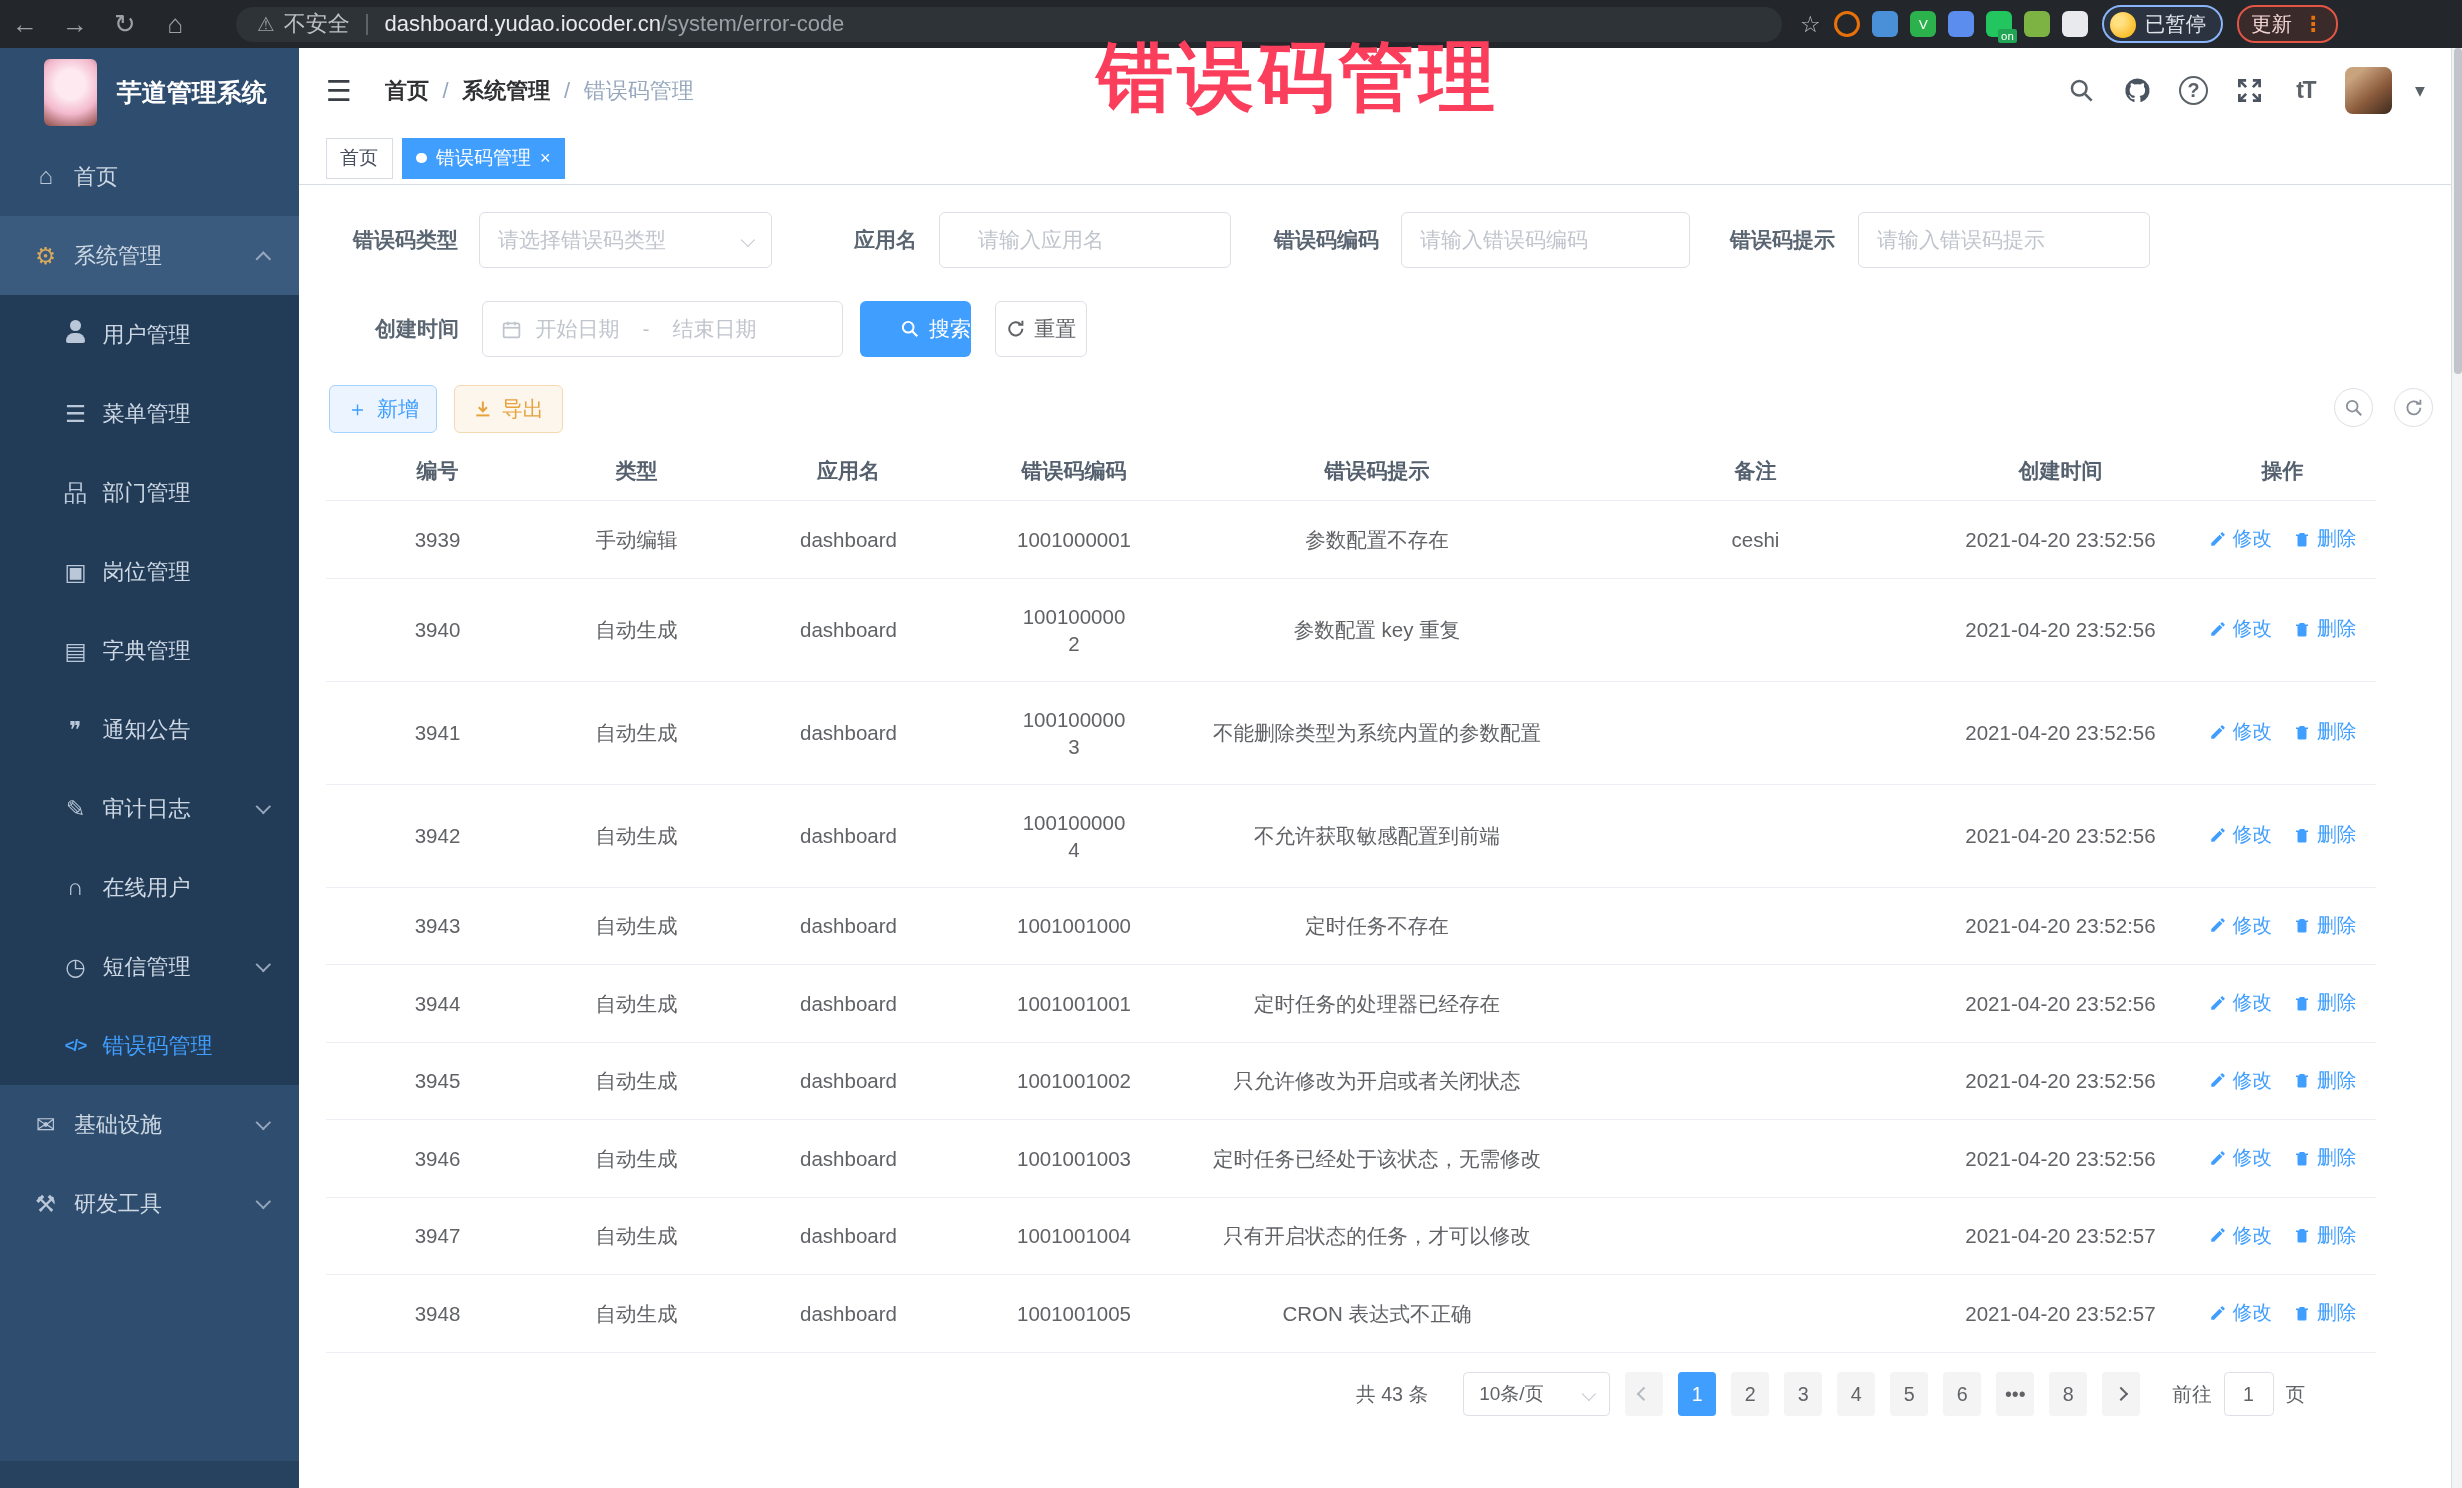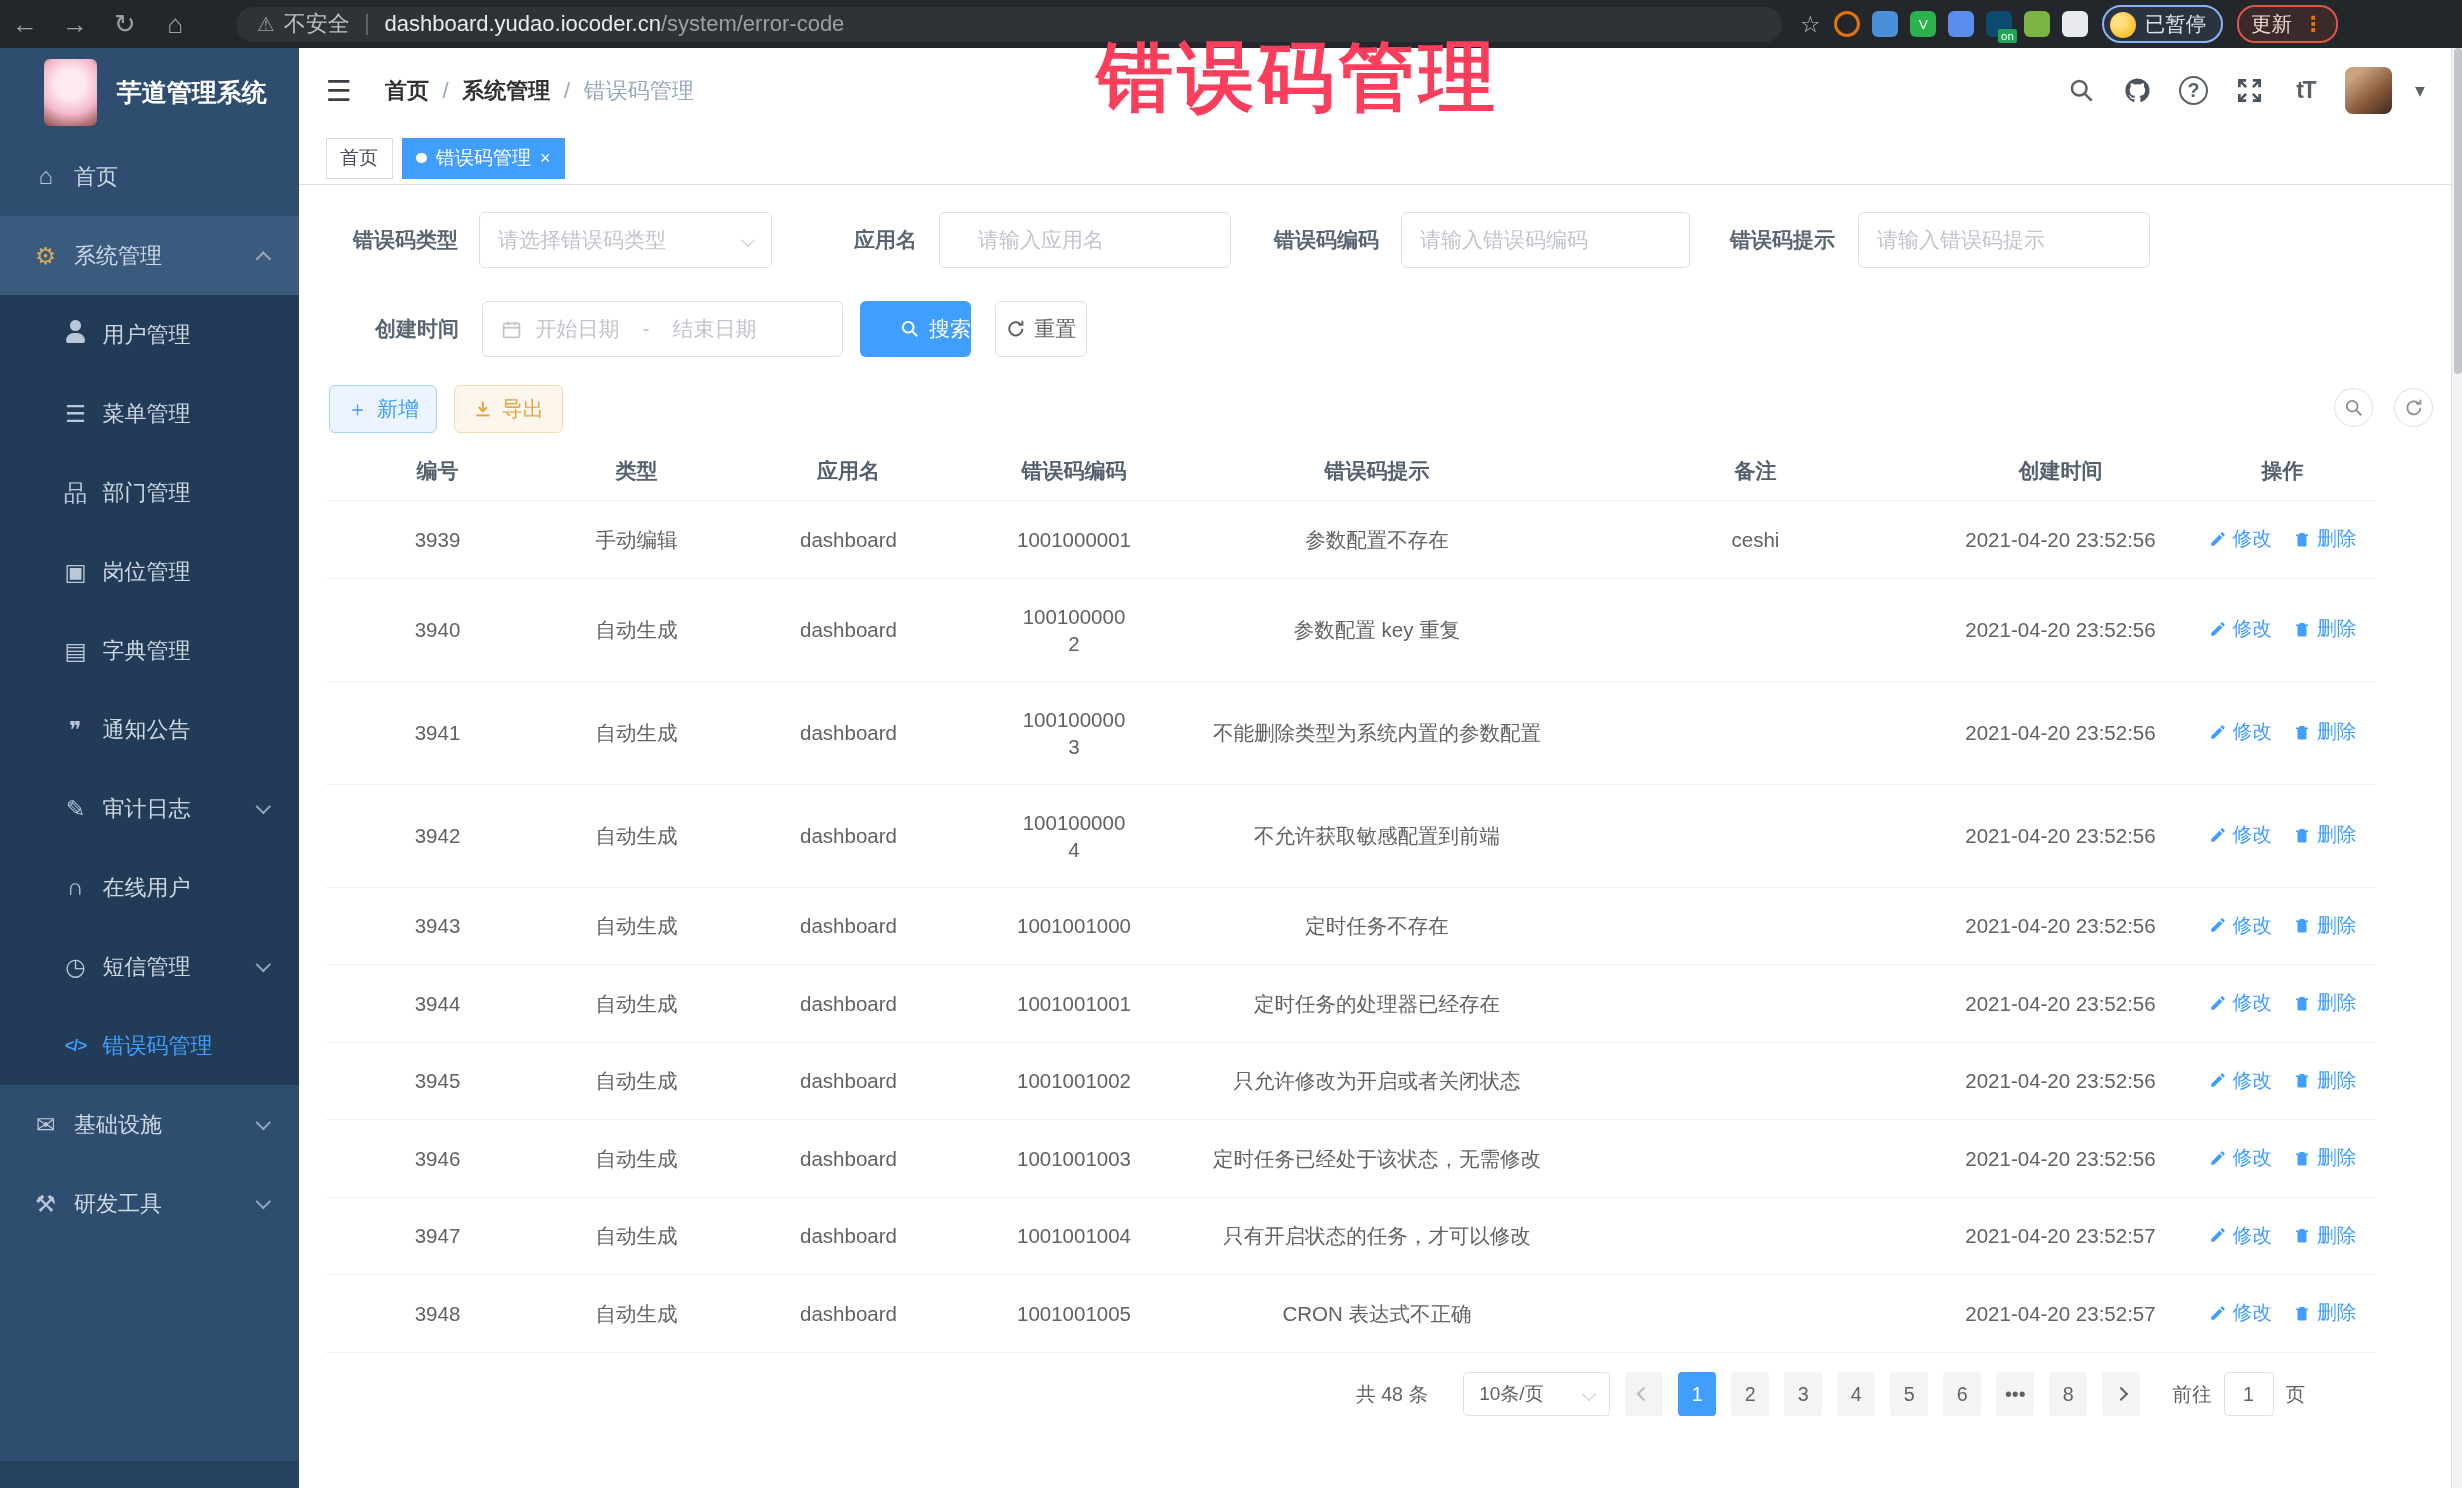--- a/index.html
+++ b/index.html
@@ -156,21 +156,21 @@
     <span class="url-host">dashboard.yudao.iocoder.cn</span>
     <span class="url-path">/system/error-code</span>
   </div>
   <div class="bar-right">
     <span class="star-ic">☆</span>
     <span id="ext-row" style="display:flex;gap:12px;align-items:center;">
         <span class="ext-ic" style="border: 3.8px solid rgb(232, 113, 10); background: rgb(35, 39, 44); border-radius: 50%;"></span>
         <span class="ext-ic" style="background: rgb(74, 144, 217);"></span>
         <span class="ext-ic" style="background: rgb(43, 178, 76);">V</span>
         <span class="ext-ic" style="background: rgb(91, 141, 239);"></span>
-        <span class="ext-ic" style="background: #0c4a6e;">
+        <span class="ext-ic" style="background: #22c55e;">
           <span class="ext-badge">on</span>
         </span>
         <span class="ext-ic" style="background: rgb(124, 179, 66);"></span>
         <span class="ext-ic" style="background: rgb(232, 234, 237);"></span>
       </span>
     <span class="paused-pill">
       <span class="emoji-face"></span>
       <span>已暂停</span>
     </span>
     <span class="update-pill">
@@ -590,21 +590,21 @@
               <svg width="18" height="18" viewBox="0 0 24 24">
                 <path d="M6 8h12v12a2 2 0 0 1-2 2H8a2 2 0 0 1-2-2V8zm3-4h6l1 2h4v2H4V6h4l1-2z" fill="#409eff"></path>
               </svg>
               <span>删除</span>
             </a></td>
         </tr>
       </tbody>
   </table>
 
   <div class="pager">
-    <span class="pg-total">共 48 条</span>
+    <span class="pg-total">共 43 条</span>
     <span class="pg-size">
       <span>10条/页</span>
       <span class="chev-sm"></span>
     </span>
     <span class="pg-btn">
         <span class="pg-chev left"></span>
       </span>
     <span id="pg-pages" style="display:flex;">
         <span class="pg-btn active">1</span>
         <span class="pg-btn">2</span>

